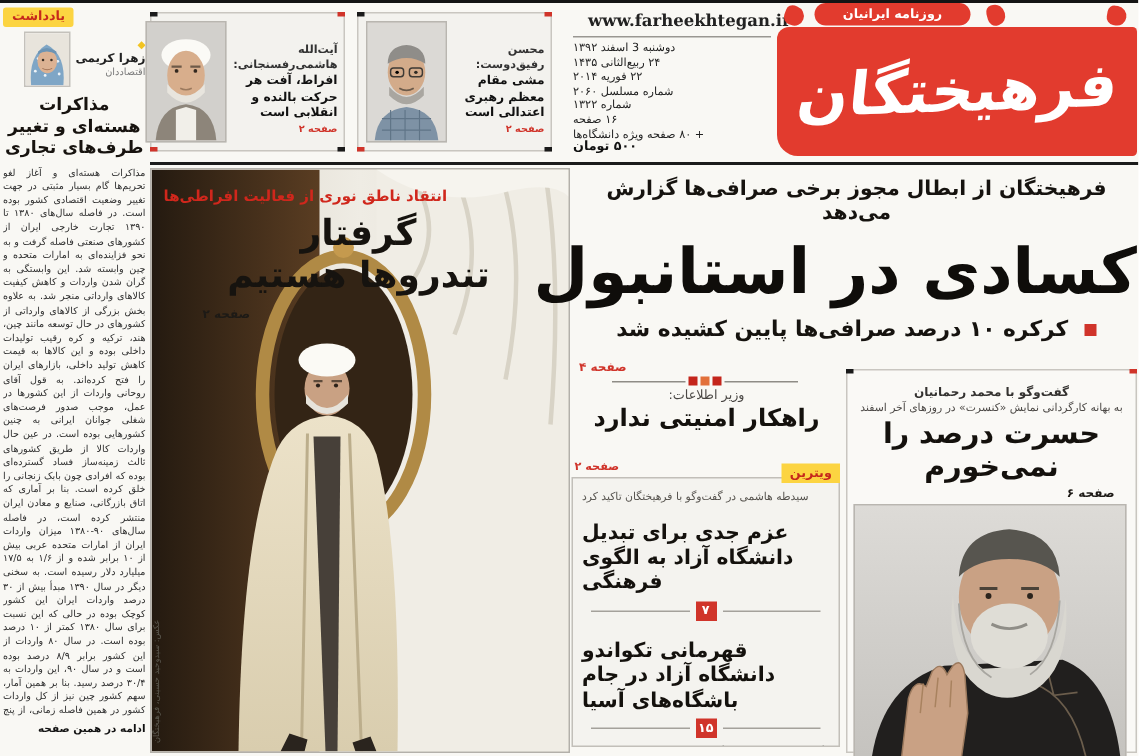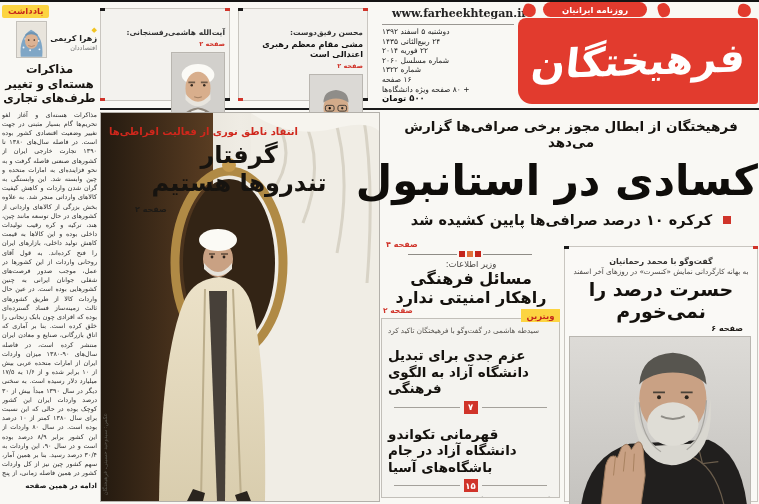--- a/index.html
+++ b/index.html
@@ -48,21 +48,21 @@
   .note-title { margin-top:4px; font-size:11.5px; font-weight:bold; color:#17130f;
     text-align:center; line-height:14.5px; }
   .note-body { margin-top:5px; font-size:6.4px; line-height:9.2px; color:#2c2c2c;
     text-align:justify; text-align-last:right; height:368px; overflow:hidden; }
   .note-more { margin-top:3px; font-size:7px; font-weight:bold; color:#111; text-align:right; }
 
   
   .qbox { top:8px; width:130px; height:93px; background:#f3f2ee; border:1px solid #c9c6c0; }
   .qbox-a { left:100px; } .qbox-b { left:238px; }
   .qbox-inner { position:relative; width:100%; height:100%; padding:5px 4px 4px 5px;
-    display:flex; flex-direction:column; gap:4px; }
+    display:flex; flex-direction:row; gap:4px; }
   .qphoto { width:54px; height:81px; border:1px solid #b9b6b0; background:#d8d6d2; flex:0 0 auto; order:2; }
   .qtext { flex:1; padding-top:14px; text-align:right; order:1; }
   .qspeaker { font-size:7.5px; font-weight:bold; color:#333; line-height:9.5px; }
   .qquote { font-size:8.2px; font-weight:bold; color:#111; line-height:10.5px; margin-top:1px; }
   .qpage { font-size:6.5px; font-weight:bold; color:#d0342a; margin-top:2px; }
   .cmark { position:absolute; width:5px; height:3px; }
   .cmark.red { background:#d0342a; } .cmark.blk { background:#1a1a1a; }
   .tl { top:-1px; right:-1px; } .tr { top:-1px; left:-1px; }
   .bl { bottom:-1px; right:-1px; } .br { bottom:-1px; left:-1px; }
 
@@ -131,21 +131,21 @@
   <div class="abs site-url">www.farheekhtegan.ir</div>
   <div class="abs url-rule"></div>
   <div class="abs tagline-pill">روزنامه ایرانیان</div>
   <div class="abs deco-blob blob1"></div>
   <div class="abs deco-blob blob2"></div>
   <div class="abs deco-blob blob3"></div>
   <div class="abs logo-block">
     <span class="logo-text">فرهیختگان</span>
   </div>
   <div class="abs date-col">
-    <div>دوشنبه ۵ اسفند ۱۳۹۲</div>
+    <div>دوشنبه 3 اسفند ۱۳۹۲</div>
     <div>۲۴ ربیع‌الثانی ۱۴۳۵</div>
     <div>۲۲ فوریه ۲۰۱۴</div>
     <div>شماره مسلسل ۲۰۶۰</div>
     <div>شماره ۱۳۲۲</div>
     <div>۱۶ صفحه</div>
     <div>+ ۸۰ صفحه ویژه دانشگاه‌ها</div>
     <div class="toman">۵۰۰ تومان</div>
   </div>
 
   <div class="abs note-col">
@@ -177,20 +177,21 @@
   </div>
 
   <div class="abs qbox qbox-a">
     <div class="qbox-inner">
       <div class="cmark red tl"></div>
       <div class="cmark blk tr"></div>
       <div class="cmark blk bl"></div>
       <div class="cmark red br"></div>
       <div class="qtext">
         <div class="qspeaker">آیت‌الله هاشمی‌رفسنجانی:</div>
+        <div class="qquote">افراط، آفت هر حرکت بالنده و انقلابی است</div>
         <div class="qpage">صفحه ۲</div>
       </div>
       <svg class="qphoto" viewBox="0 0 54 81">
         <rect width="54" height="81" fill="#d2d0cc"></rect>
         <path d="M6 81 Q8 58 27 56 Q46 58 48 81 Z" fill="#8d857a"></path>
         <path d="M20 60 L27 58 L34 60 L34 81 L20 81 Z" fill="#f1efe9"></path>
         <ellipse cx="27" cy="22" rx="17" ry="11" fill="#fbfaf6"></ellipse>
         <ellipse cx="27" cy="36" rx="13" ry="17" fill="#d8ae8c"></ellipse>
         <path d="M14 42 Q27 58 40 42 L40 48 Q27 62 14 48 Z" fill="#e8e5de"></path>
         <path d="M17 30 L24 30 M30 30 L37 30" stroke="#6e5a48" stroke-width="1.6"></path>
@@ -287,21 +288,20 @@
     <div class="sep-line"></div>
     <div class="sq sq-red"></div>
     <div class="sq sq-org"></div>
     <div class="sq sq-red"></div>
     <div class="sep-line"></div>
   </div>
 
   <div class="abs minister">
     <div class="min-kicker">وزیر اطلاعات:</div>
     <div class="min-head">
-      <div>مسائل فرهنگی</div>
       <div>راهکار امنیتی ندارد</div>
     </div>
   </div>
   <div class="abs" style="left:383px; top:306px; font-size:7.5px; font-weight:bold; color:#d0342a;">صفحه ۲</div>
 
   <div class="abs vit-chip">ویترین</div>
   <div class="abs vitrine">
     <div class="vit-kicker">سیدطه هاشمی در گفت‌وگو با فرهیختگان تاکید کرد</div>
     <div class="vit-title">عزم جدی برای تبدیل دانشگاه آزاد به الگوی فرهنگی</div>
     <div class="vit-sep">

